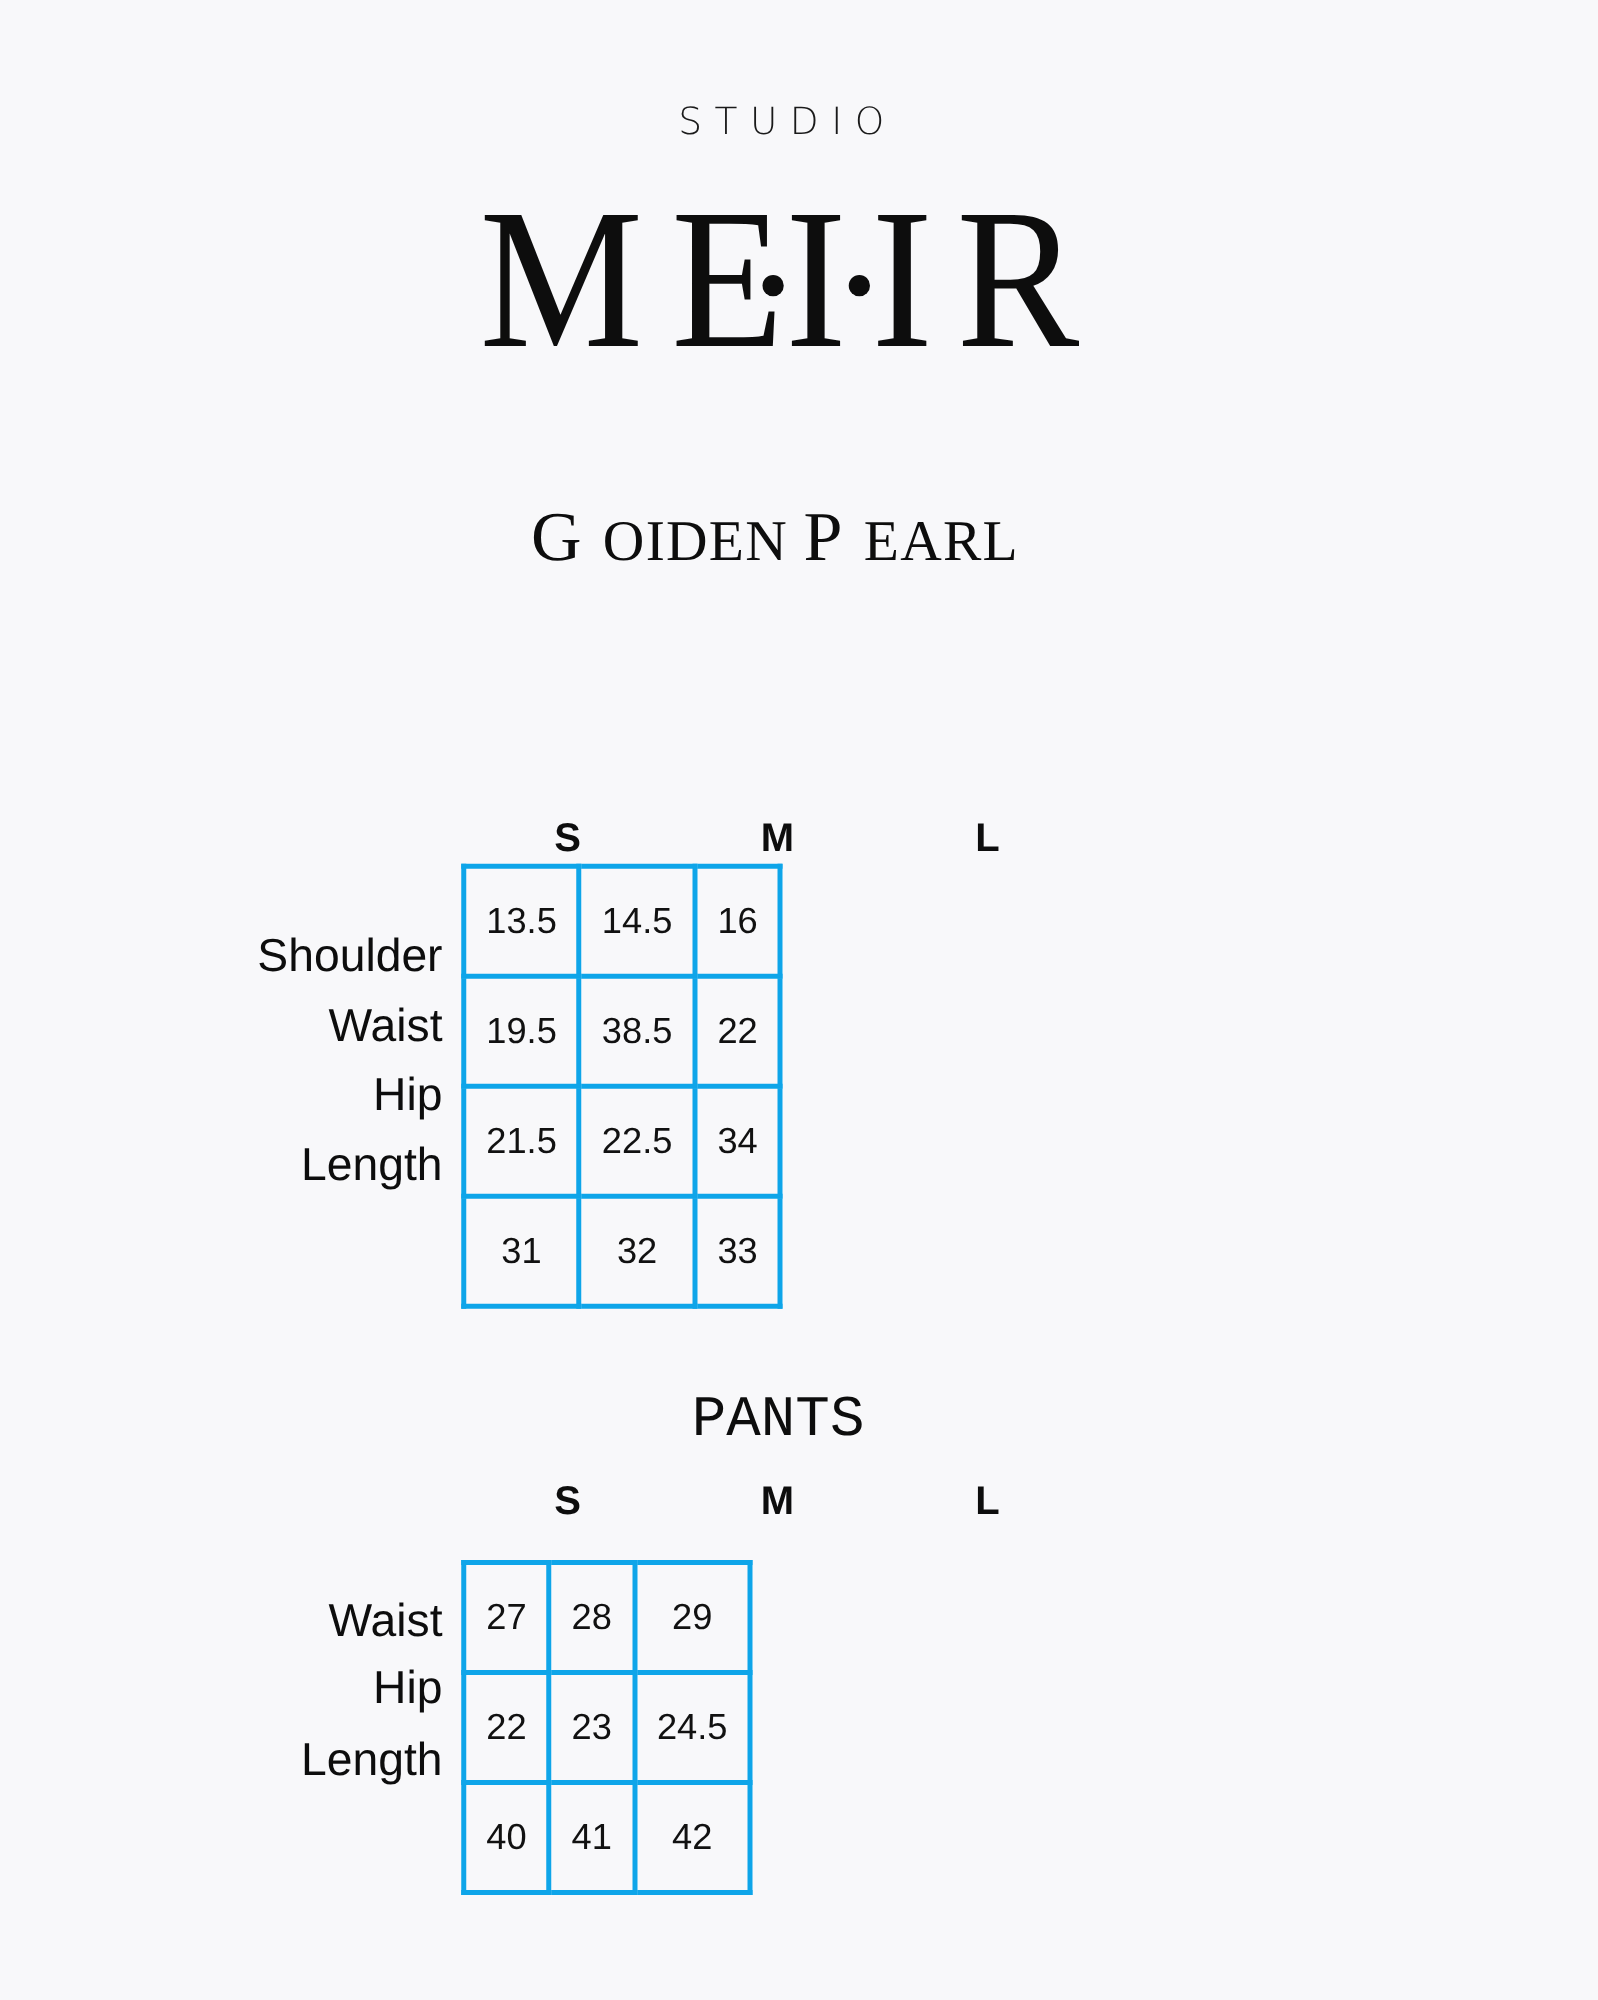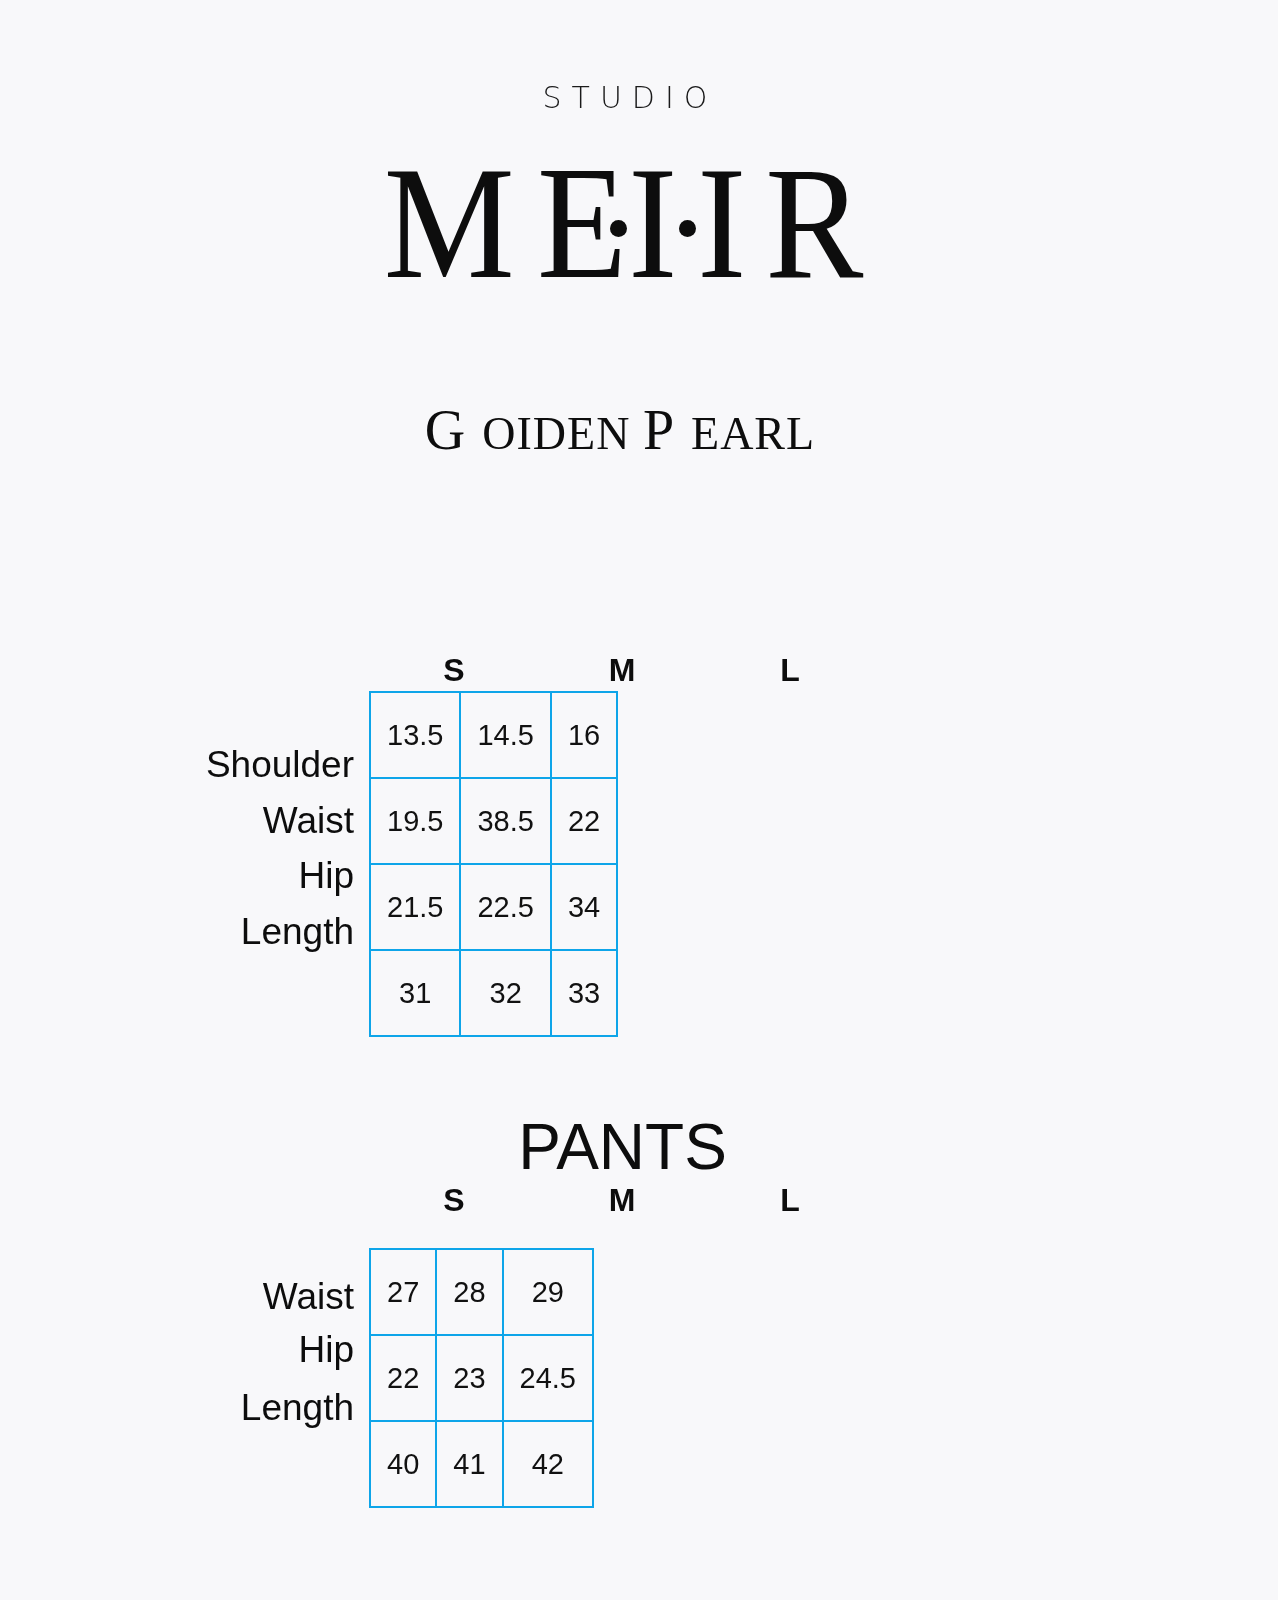--- a/index.html
+++ b/index.html
@@ -65,22 +65,22 @@
       color: #0d0d0d;
     }
     .collection-title .cap { font-size: 56px; }
     .collection-title .sm { font-size: 46px; margin-left: 16px; }
 
     .section-title {
       position: absolute;
       left: 370px;
       width: 505px;
       text-align: center;
-      font-family: Liberation Sans, sans-serif;
-      font-size: 64px;
+      font-family: Liberation Mono, monospace;
+      font-size: 46px;
       color: #0d0d0d;
     }
 
     .size-chart {
       position: absolute;
       left: 190px;
     }
     .size-headers {
       position: absolute;
       left: 180px;
@@ -94,21 +94,21 @@
       font-weight: bold;
       font-size: 32px;
       color: #0d0d0d;
     }
     .size-table {
       position: absolute;
       left: 179px;
       border-collapse: collapse;
     }
     .size-table td {
-      border: 2px solid #0ea5e9;
+      border: 4px solid #0ea5e9;
       width: 166px;
       height: 52px;
       text-align: center;
       font-size: 29px;
       color: #111111;
       padding: 16px;
     }
     .row-labels {
       position: absolute;
       left: 0;

